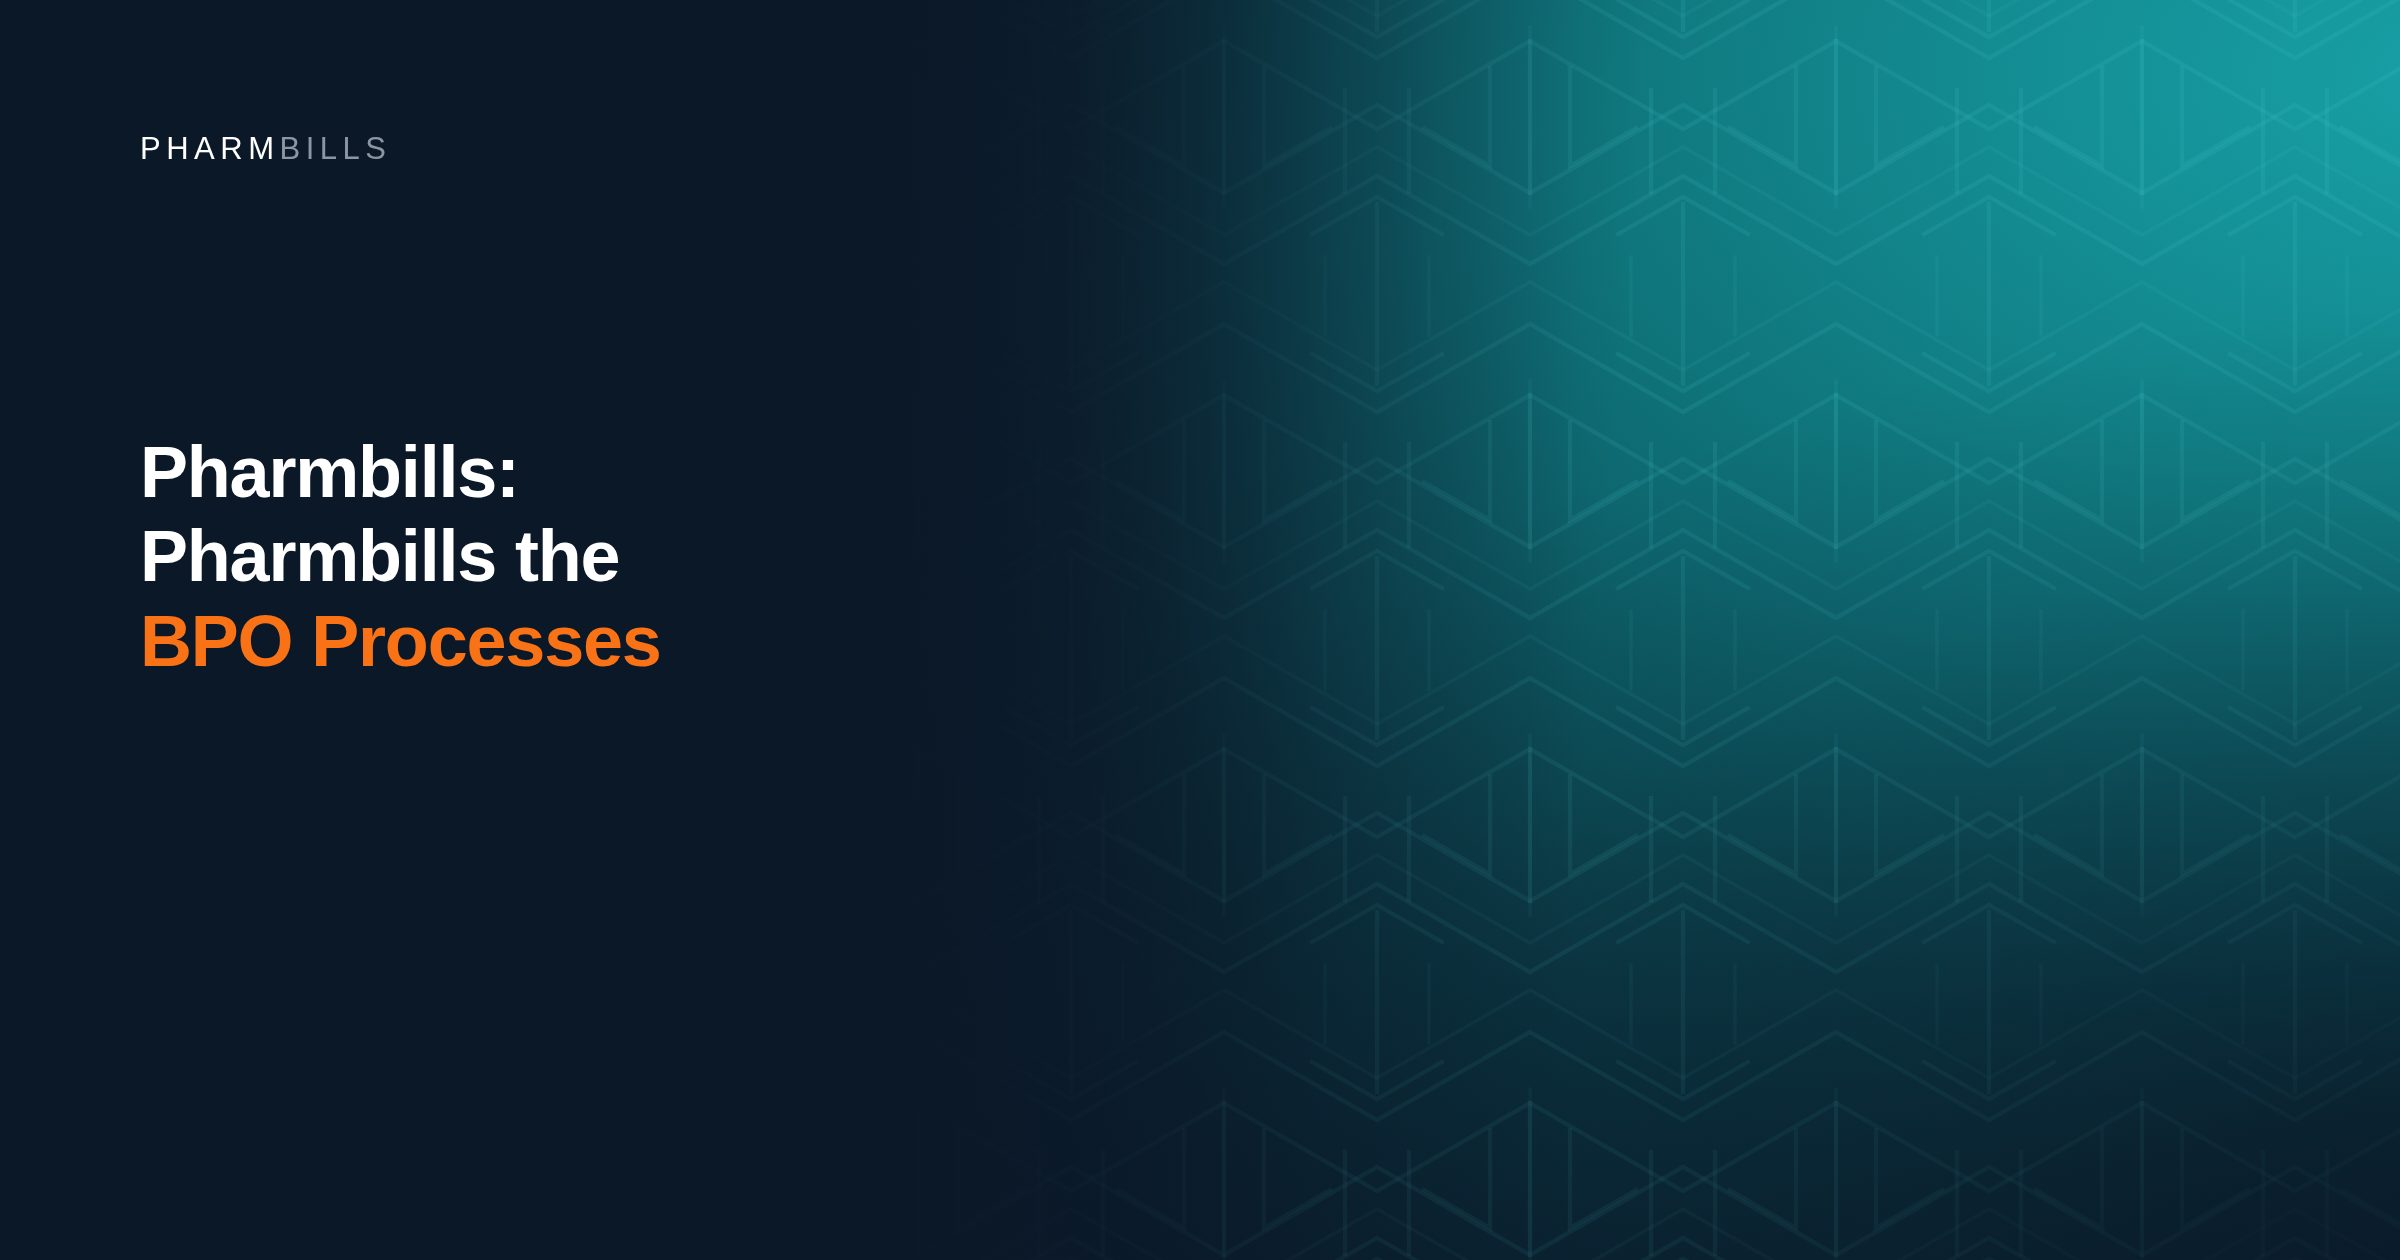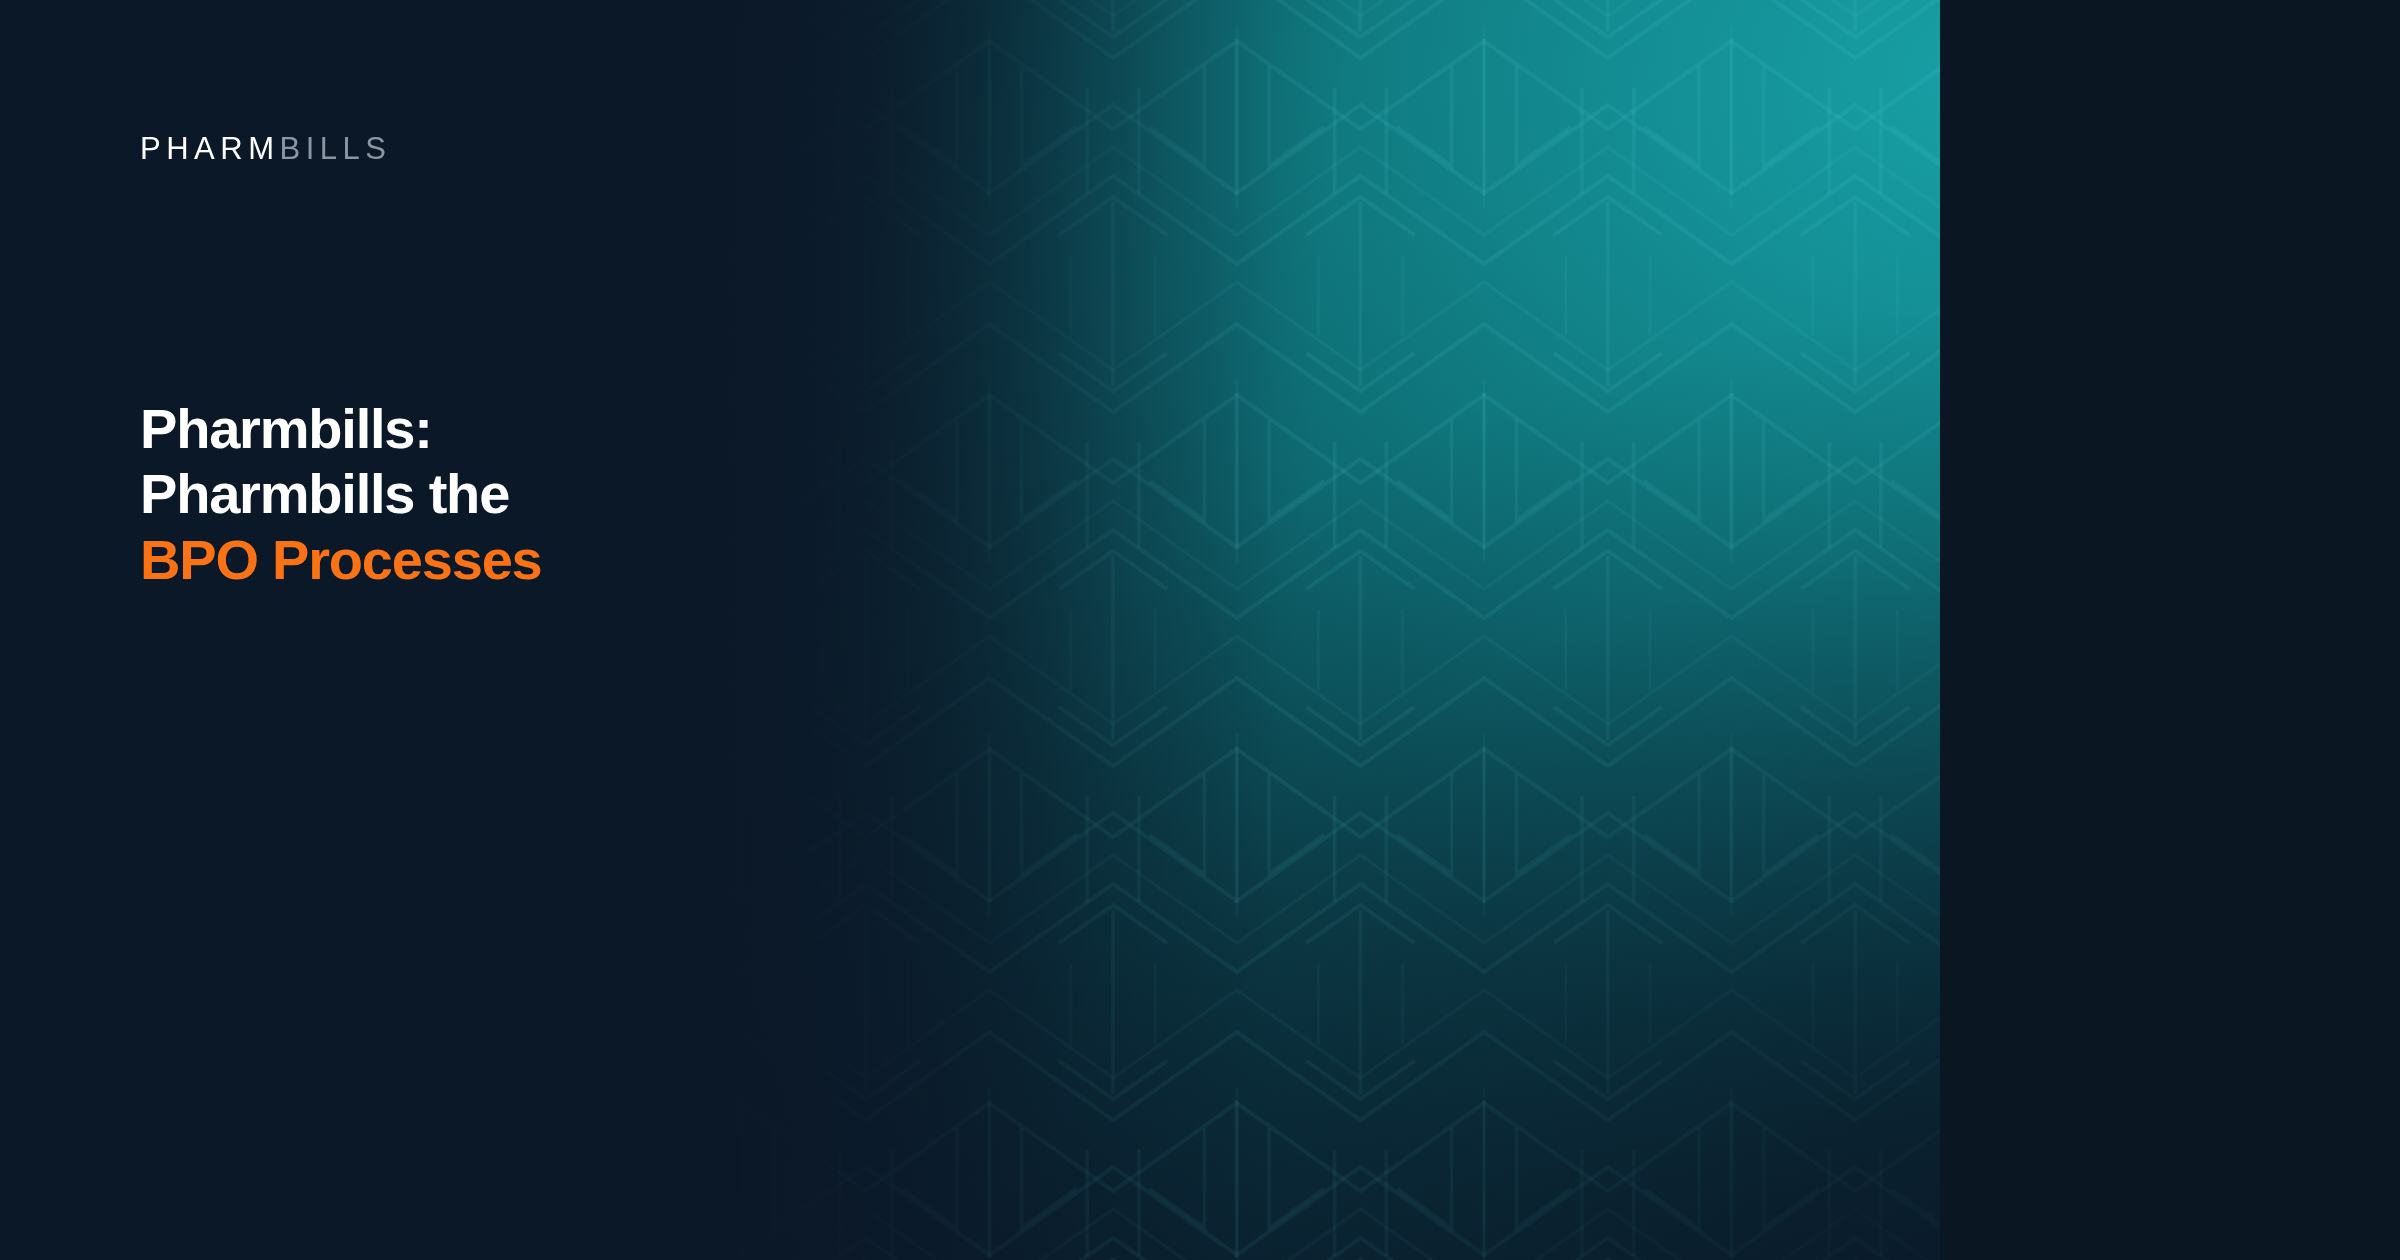--- a/index.html
+++ b/index.html
@@ -5,21 +5,21 @@
 <style>
   html, body {
     margin: 0;
     padding: 0;
     background: #0a1622;
   }
   * { box-sizing: border-box; }
 
   .stage {
     position: relative;
-    width: 1940px;
+    width: 2400px;
     height: 1260px;
     overflow: hidden;
     background: #0b1828;
     font-family: "Liberation Sans", sans-serif;
   }
 
   
   .bg-base {
     position: absolute;
     inset: 0;
@@ -114,22 +114,22 @@
     line-height: 1;
     white-space: nowrap;
     user-select: none;
   }
   .logo .lg-a { color: #ffffff; }
   .logo .lg-b { color: #8c96a3; }
 
   .headline {
     position: absolute;
     left: 140px;
-    top: 358px;
-    font-size: 56px;
+    top: 382px;
+    font-size: 72px;
     font-weight: 700;
     line-height: 1.17;
     letter-spacing: -1.2px;
     color: #ffffff;
     white-space: nowrap;
   }
   .headline .hl-line { display: block; }
   .headline .hl-accent { color: #f97316; }
 
   .subtitle {

